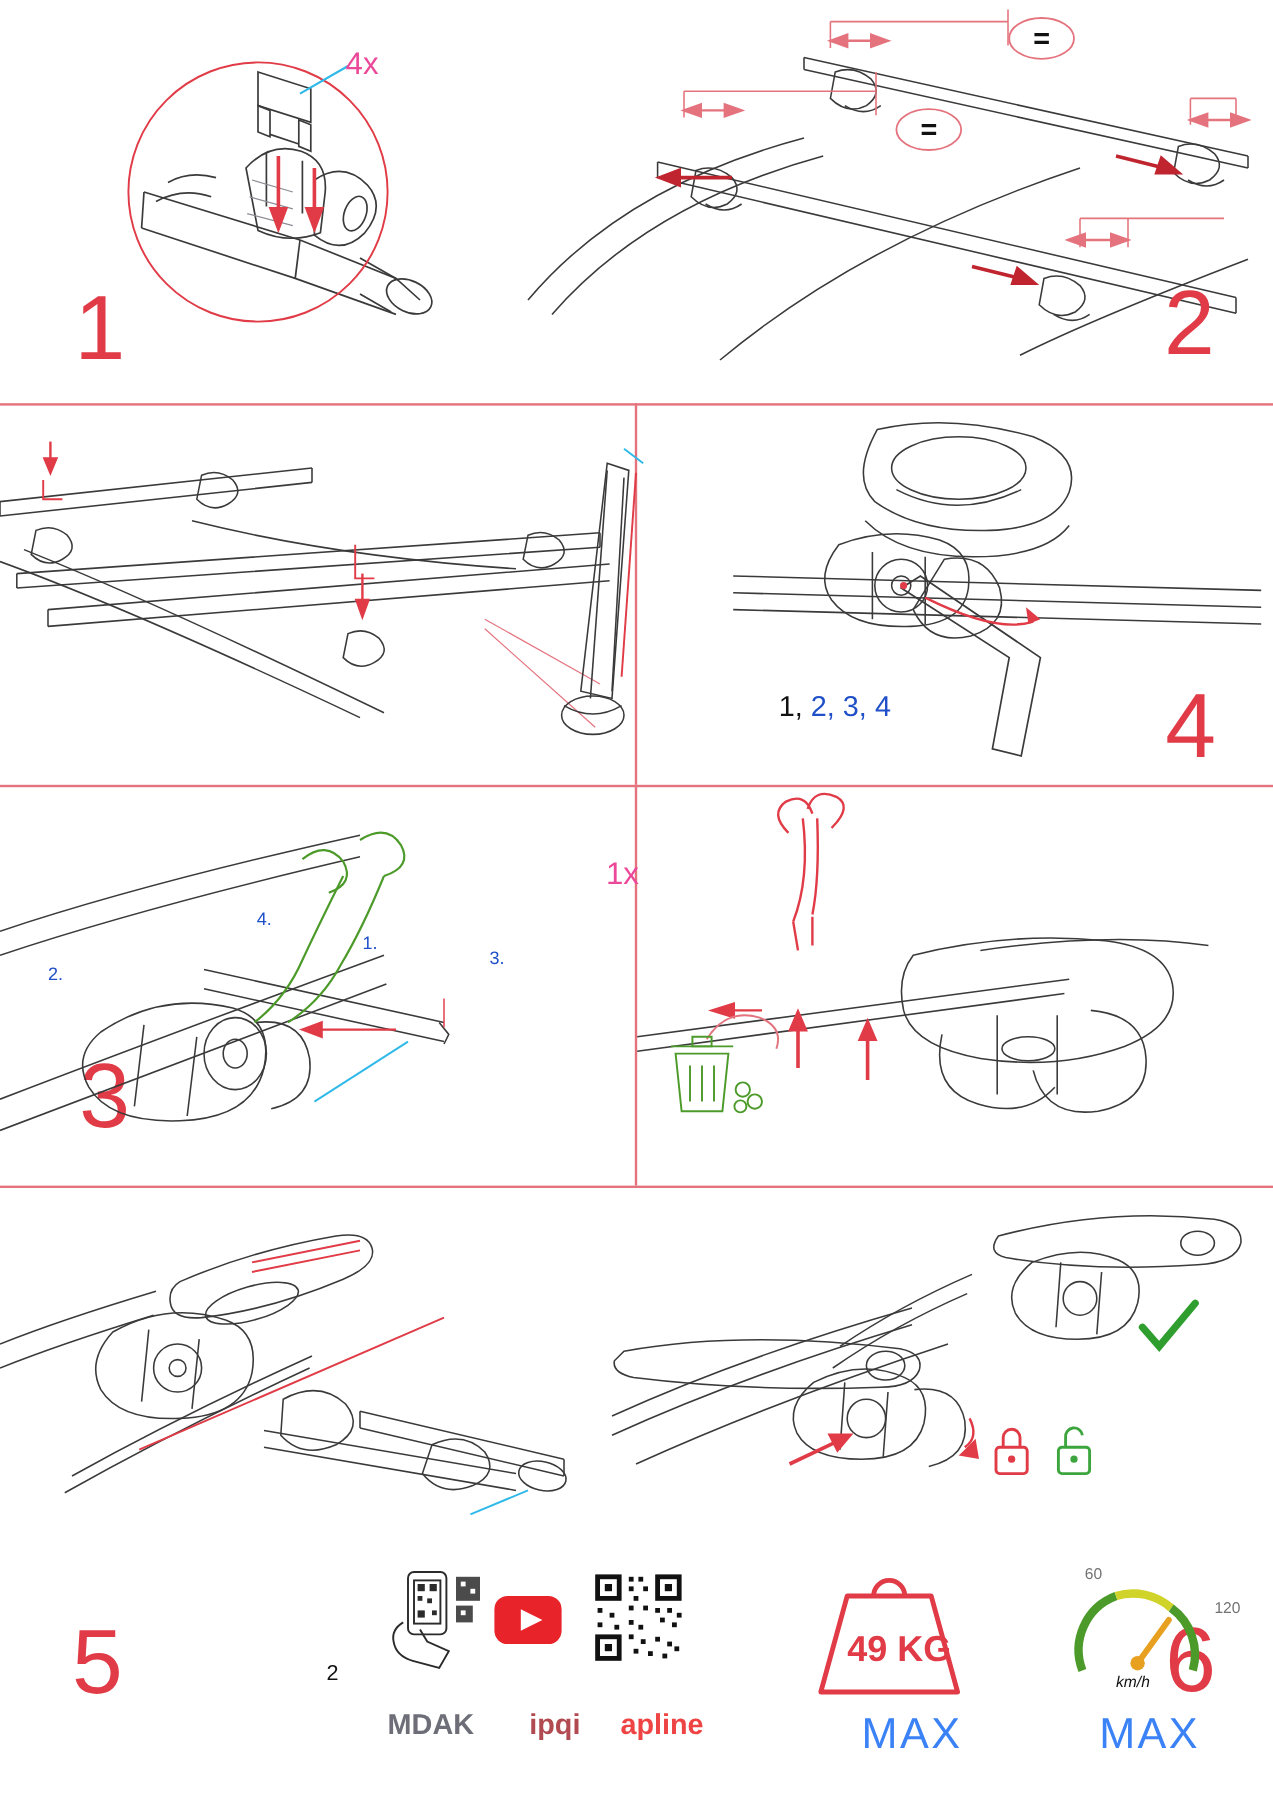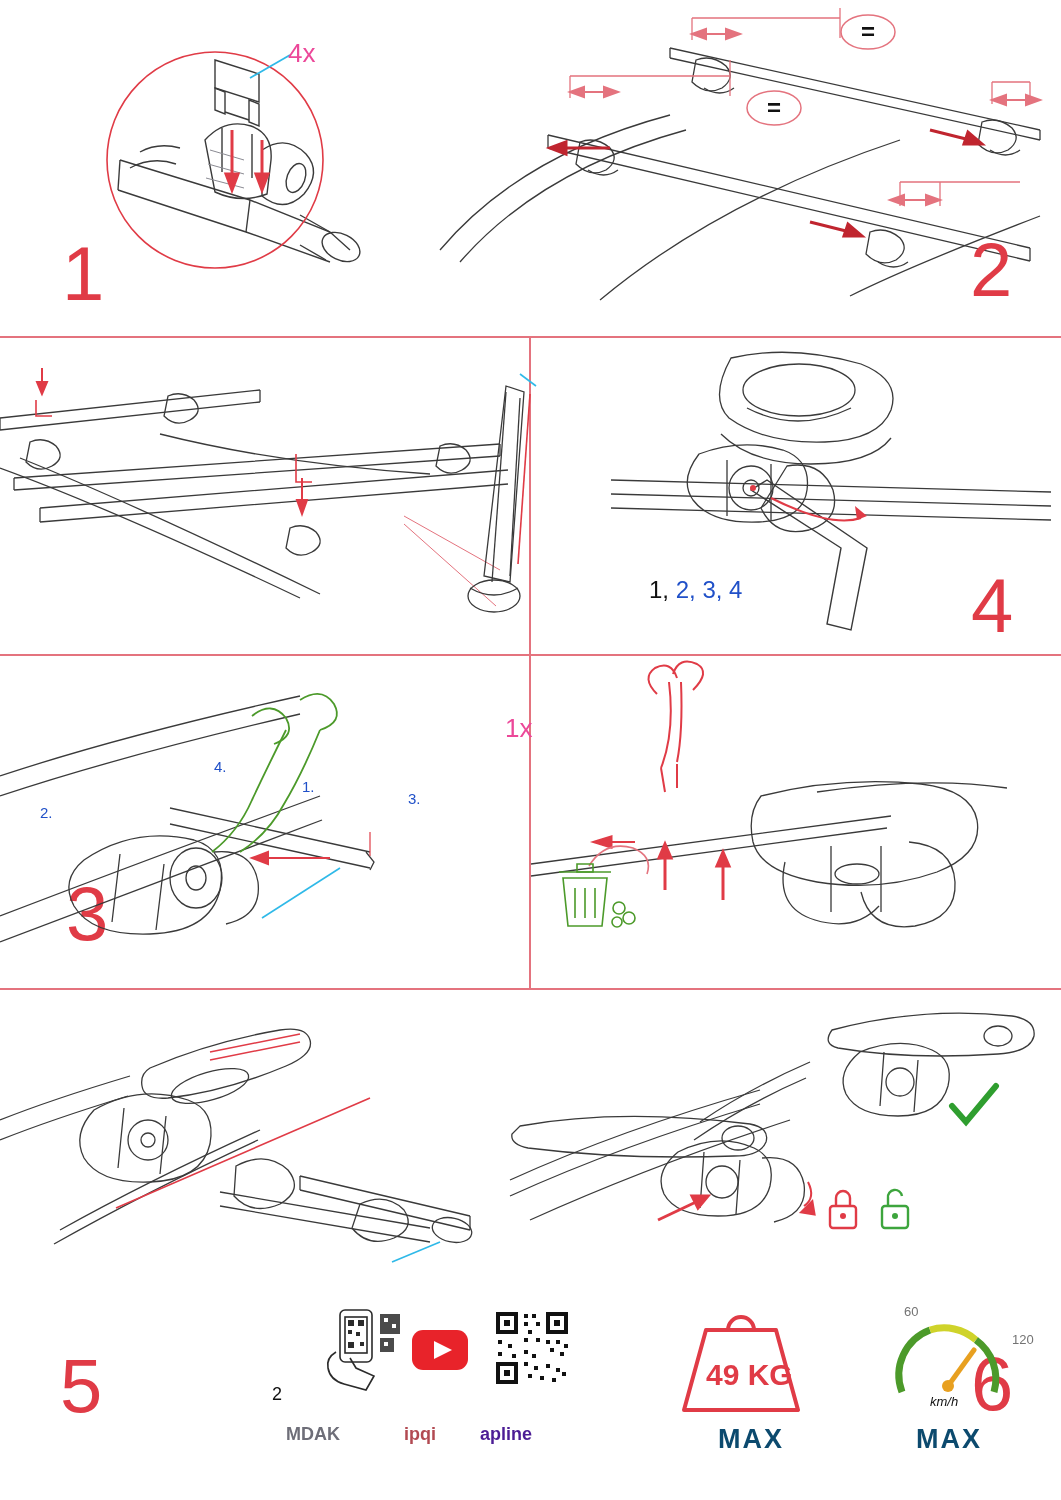--- a/index.html
+++ b/index.html
@@ -13,22 +13,22 @@
   .tinylabel{position:absolute;font-size:15px;color:#e03b46;font-family:"Liberation Sans",sans-serif;}
   .seq{position:absolute;font-size:24px;font-family:"Liberation Sans",sans-serif;}
   .seq .b{color:#2050c8;}
   .seq .k{color:#111;}
   svg{display:block;overflow:visible;}
   .brand{position:absolute;}
   .brand-title{font-size:55px;font-weight:700;color:#2b2f8f;letter-spacing:1px;font-family:"Liberation Sans",sans-serif;}
   .brand-sub{font-size:30px;font-weight:700;letter-spacing:-0.5px;font-family:"Liberation Sans",sans-serif;}
   .brand-sub .dark{color:#1b1b4b;}
   .brand-sub .red{color:#e03b46;}
-  .partner{position:absolute;font-size:18px;font-weight:600;color:#6e6e78;font-family:"Liberation Sans",sans-serif;}
-  .maxlabel{position:absolute;font-size:27px;font-weight:700;color:#0c4a6e;letter-spacing:2px;}
+  .partner{position:absolute;font-size:24px;font-weight:600;color:#6e6e78;font-family:"Liberation Sans",sans-serif;margin-left:37px;}
+  .maxlabel{position:absolute;font-size:36px;font-weight:400;color:#3b82f6;letter-spacing:2px;}
   .kgtext{position:absolute;font-size:30px;font-weight:700;color:#e03b46;}
   .kmh{position:absolute;font-size:13px;color:#111;}
   .gauge-num{position:absolute;font-size:13px;color:#737373;}
 </style>
 </head>
 <body>
 
 <div class="sheet">
 
   <div class="hrule" style="top:336px"></div>
@@ -415,21 +415,21 @@
 
   <div class="brand" style="left:56px;top:1352px;">
   </div>
 
   <div class="partner" style="left:286px;top:1424px;">
     <span>MDAK</span>
   </div>
   <div class="partner" style="left:404px;top:1424px;color:#b24a52;">
     <span>ipqi</span>
   </div>
-  <div class="partner" style="left:480px;top:1424px;color:#4c1d95;">
+  <div class="partner" style="left:480px;top:1424px;color:#ef4444;">
     <span>apline</span>
   </div>
 
   <svg class="panel" style="left:318px;top:1308px;" width="90" height="86" viewBox="0 0 90 86">
     <g fill="none" stroke="#2b2b2b" stroke-width="1.6">
       <rect x="22" y="2" width="32" height="52" rx="5"></rect>
       <rect x="27" y="9" width="22" height="36"></rect>
       <path d="M18 44 q-10 6 -8 16 q2 12 16 16 l22 6 l8 -14 l-18 -8 l-6 -10"></path>
     </g>
     <g fill="#2b2b2b">

